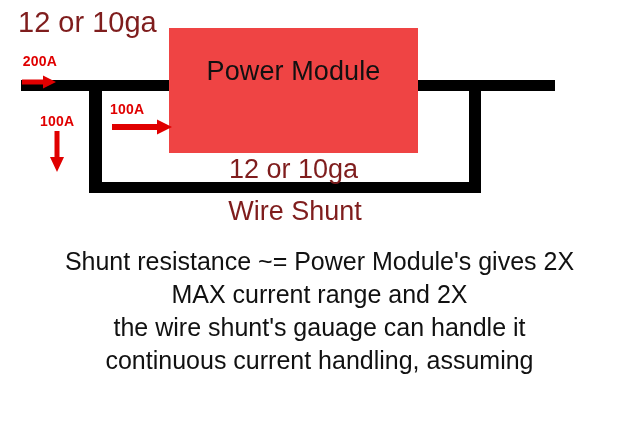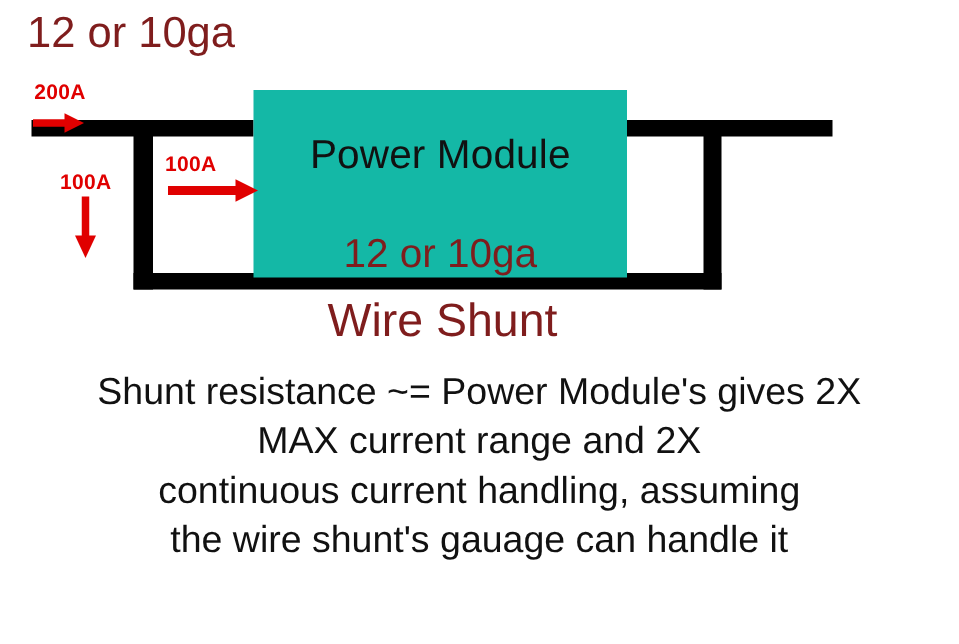--- a/index.html
+++ b/index.html
@@ -25,22 +25,21 @@
     background: #000000;
   }
 
   
   #power-module {
     position: absolute;
     left: 169px;
     top: 28px;
     width: 249px;
     height: 125px;
-    background: #14b8a6;
-    margin-top: 32px;
+    background: #ef4444;
   }
   #power-module-label {
     position: absolute;
     left: 0;
     right: 0;
     top: 28px;
     text-align: center;
     font-size: 27px;
     color: #111111;
     letter-spacing: .1px;
@@ -63,21 +62,21 @@
     width: 249px;
     top: 154px;
     text-align: center;
     font-size: 27px;
   }
   #label-wire-shunt {
     left: 130px;
     width: 330px;
     top: 196px;
     text-align: center;
-    font-size: 31px;
+    font-size: 27px;
   }
 
   
   .current-annot {
     position: absolute;
     color: #e00000;
     font-size: 14px;
     font-weight: 600;
     white-space: nowrap;
     letter-spacing: .2px;
@@ -173,17 +172,17 @@
     <span>100A</span>
     <svg class="arrow-svg" width="62" height="18" viewBox="0 0 62 18">
       <path d="M0 9 H48" stroke="#e00000" stroke-width="6" fill="none"></path>
       <path d="M60 9 L45 1.5 L45 16.5 Z" fill="#e00000"></path>
     </svg>
   </div>
 
   <div id="explanation">
     <span class="exp-line">Shunt resistance ~= Power Module's gives 2X</span>
     <span class="exp-line">MAX current range and 2X</span>
+    <span class="exp-line">the wire shunt's gauage can handle it</span>
     <span class="exp-line">continuous current handling, assuming</span>
-    <span class="exp-line">the wire shunt's gauage can handle it</span>
   </div>
 
 </div>
 
 </body></html>

